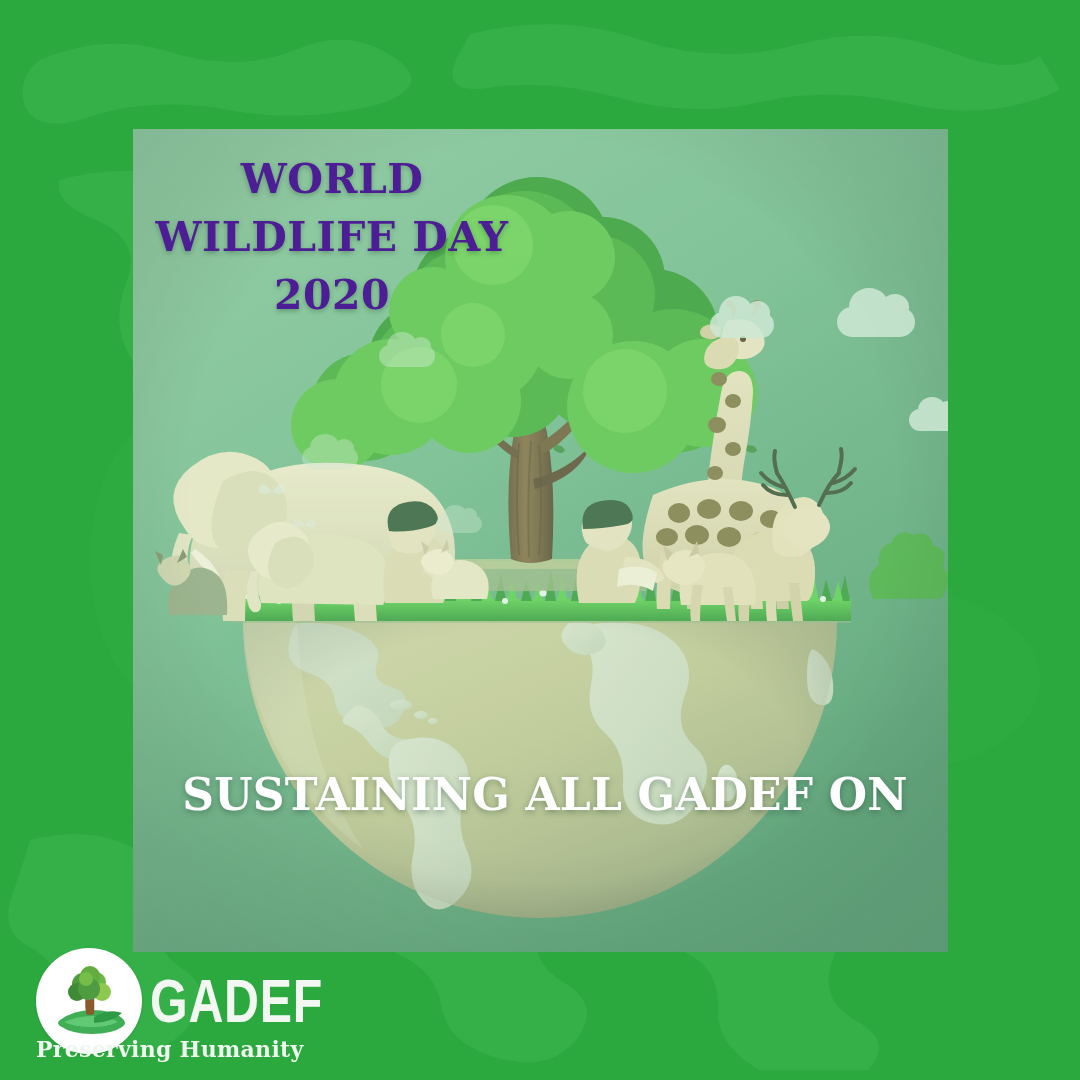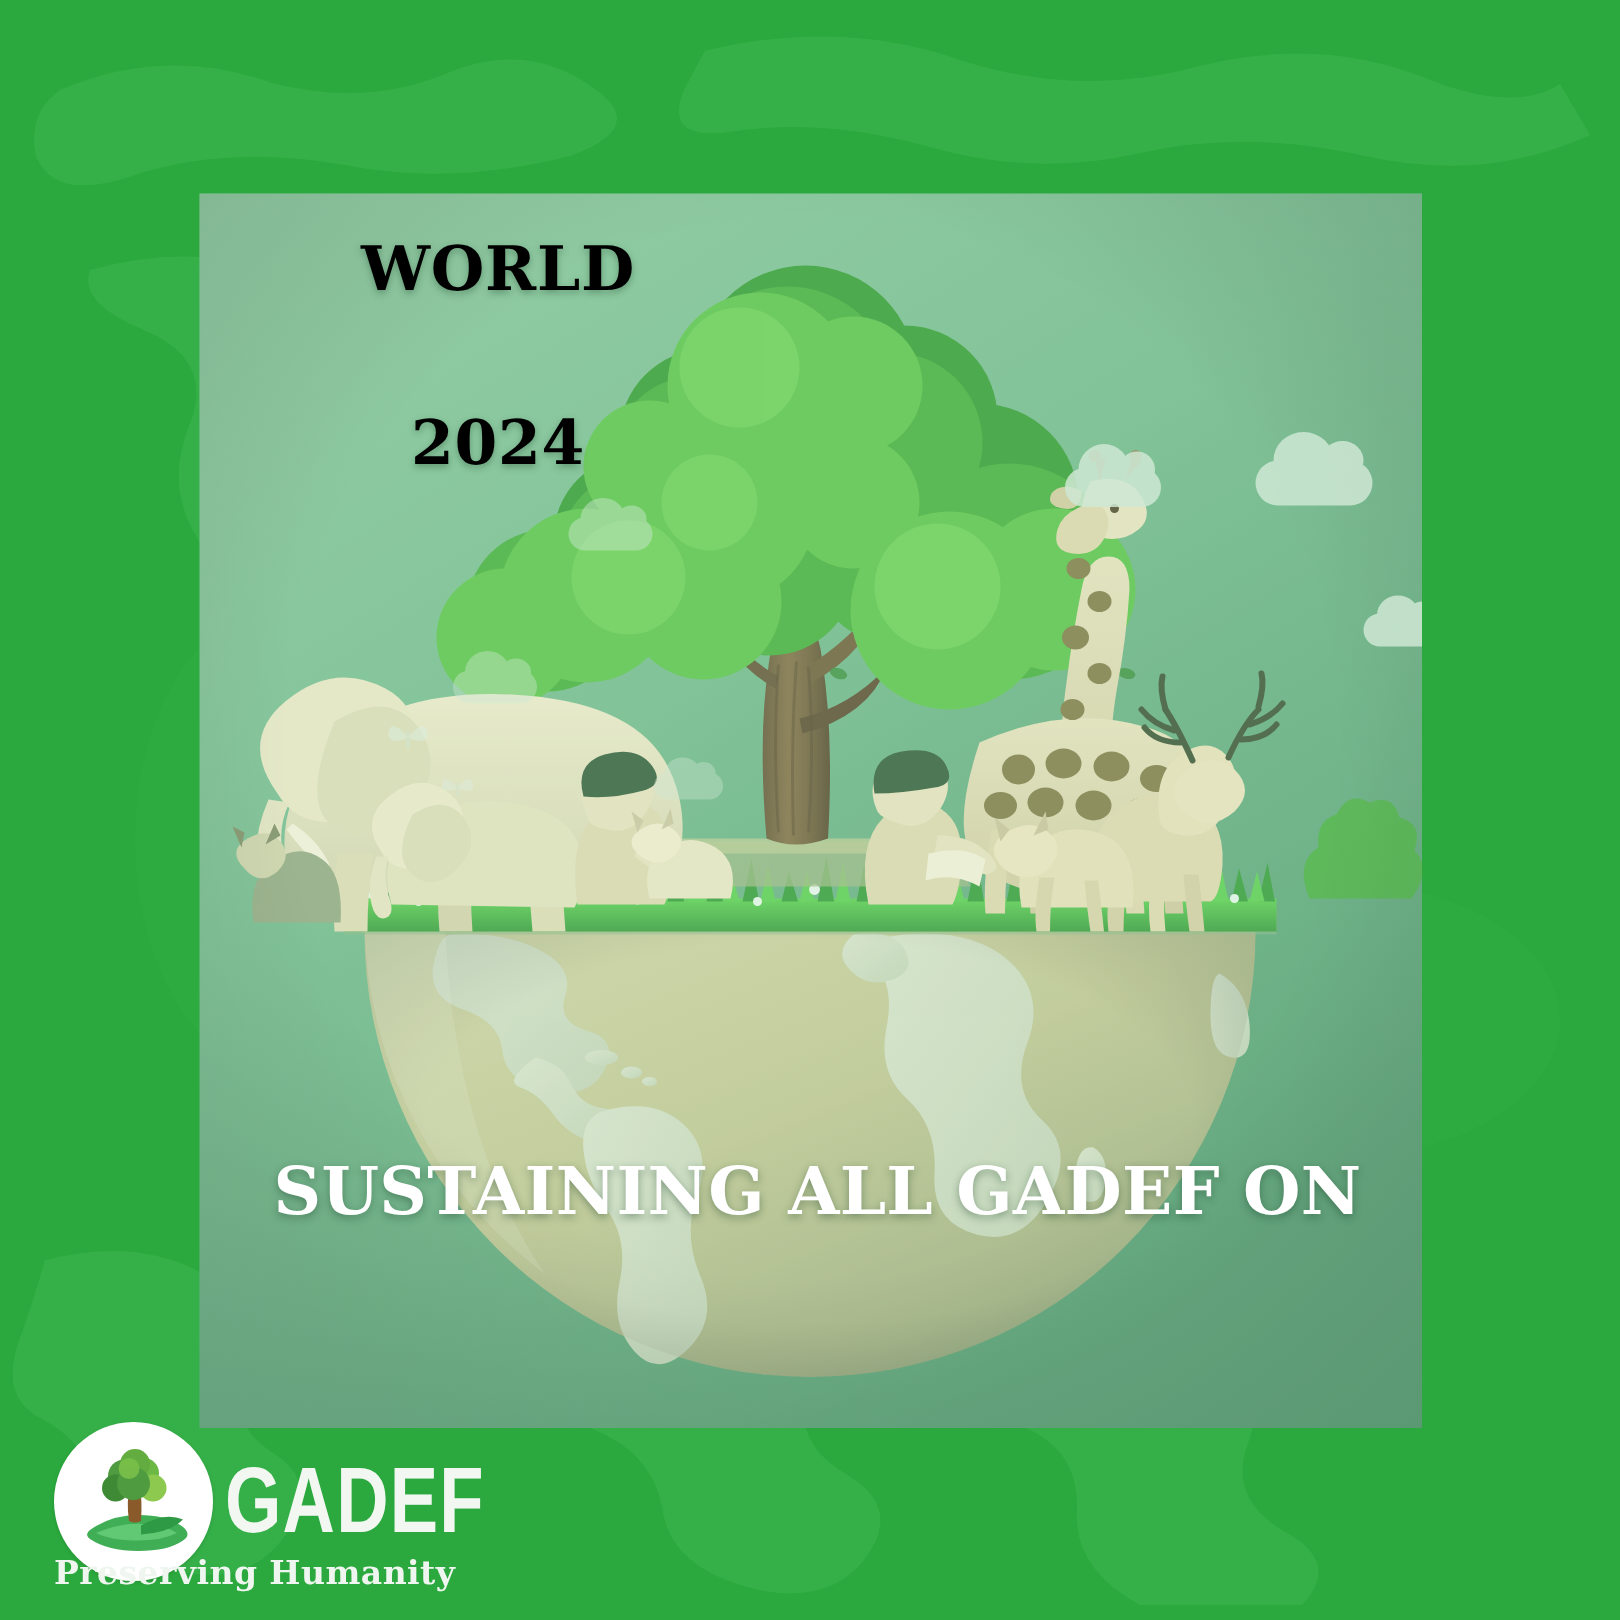--- a/index.html
+++ b/index.html
@@ -55,21 +55,21 @@
 
   
   .scene{position:absolute;left:0;top:0;width:815px;height:823px;}
   .scene svg{display:block;width:815px;height:823px;}
 
   
   .headline{
     position:absolute;left:152px;top:150px;width:360px;
     font-family:"DejaVu Serif",serif;font-weight:700;
     font-size:41px;line-height:58px;letter-spacing:.5px;
-    color:#000000;text-align:center;
+    color:#4c1d95;text-align:center;
     text-shadow:0 2px 5px rgba(20,60,35,.35);
     z-index:40;
   }
   .headline .l3{display:block;}
 
   
   .bigline{
     position:absolute;left:180px;top:763px;width:730px;
     font-family:"DejaVu Serif",serif;font-weight:700;
     font-size:44px;line-height:63px;letter-spacing:.2px;
@@ -451,22 +451,22 @@
         <path d="M15 12 Q26 0 28 9 Q29 18 15 13 Z" fill="#dff0e2"></path>
         <rect x="14" y="8" width="2" height="12" rx="1" fill="#cfe6d2"></rect>
       </svg>
     </div>
 
     <div class="card-veil"></div>
   </div>
 
   <div class="headline">
     <span class="l1">WORLD</span><br>
-    <br>
-    <span class="l3">2024</span>
+    <span class="l2">WILDLIFE DAY</span><br>
+    <span class="l3">2020</span>
   </div>
 
   <div class="bigline">
     <span>SUSTAINING ALL GADEF ON</span><br>
   </div>
 
   <div class="footer">
     <div class="logo-wrap">
       <div class="logo-mark">
         <svg width="78" height="78" viewBox="0 0 78 78" aria-hidden="true">

